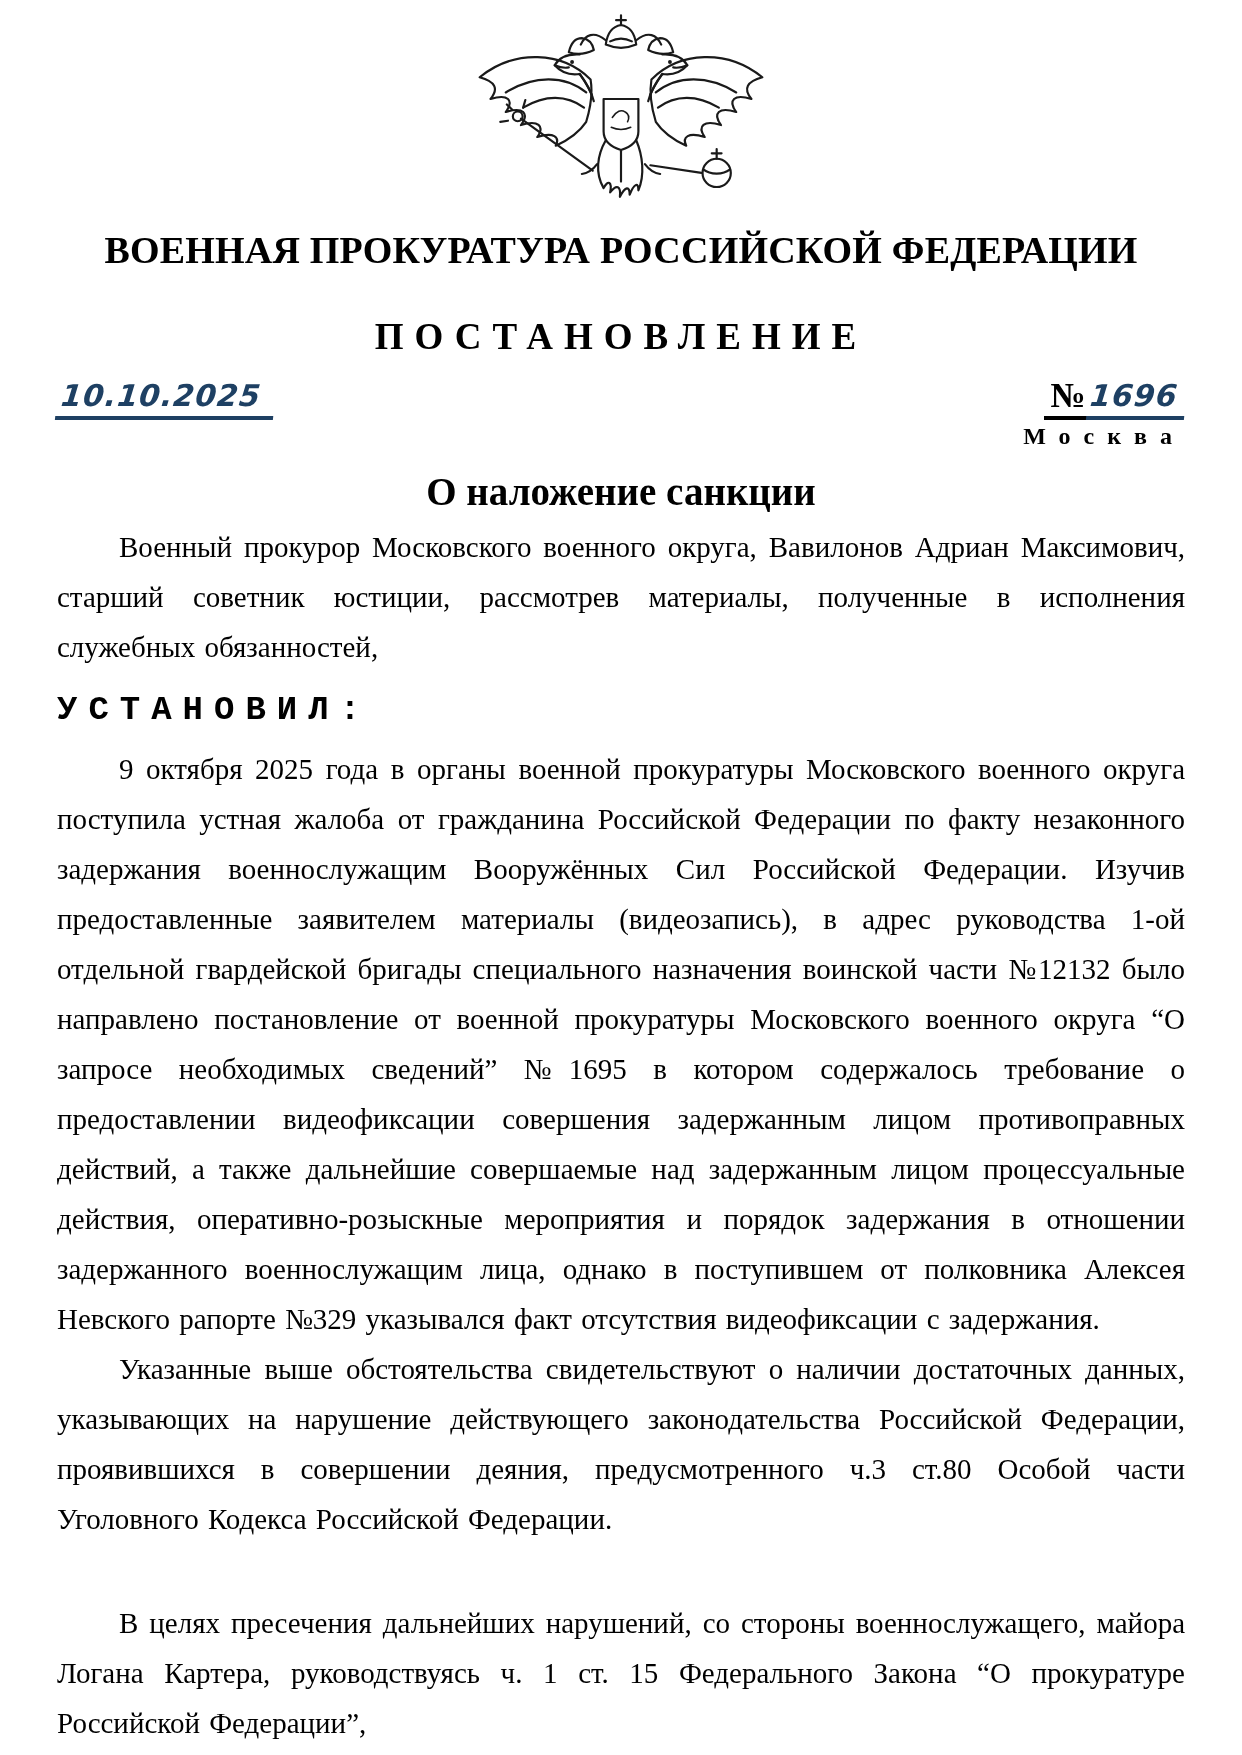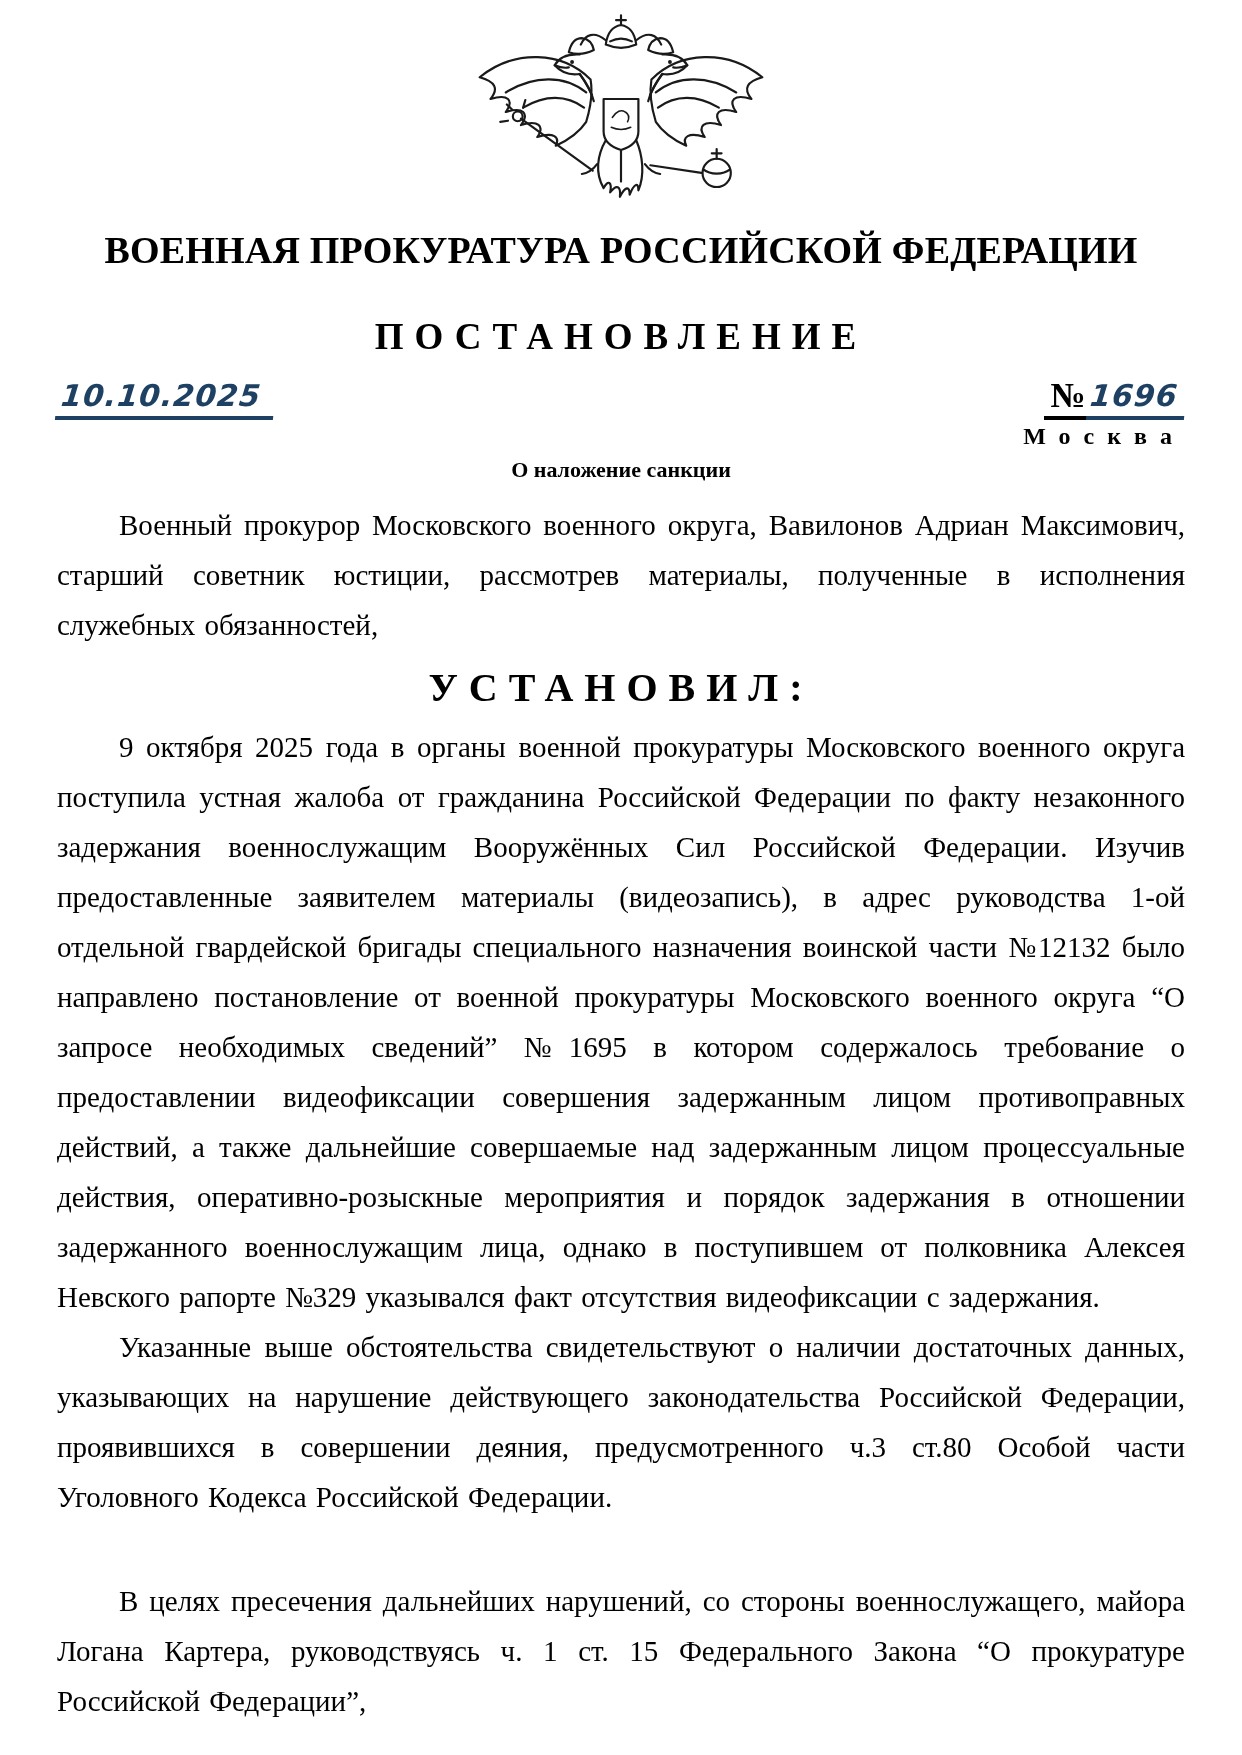--- a/index.html
+++ b/index.html
@@ -37,30 +37,30 @@
     border-bottom:4px solid #000;padding:0 2px 3px 6px;
   }
   .number-value{
     border-bottom:4px solid #1e4063;padding:0 8px 3px 2px;line-height:34px;
   }
   .city-line{
     text-align:right;font-weight:bold;font-size:24px;letter-spacing:13px;
     margin-top:0px;line-height:32px;
   }
   .subject-line{
-    text-align:center;font-weight:bold;font-size:22px;line-height:36px;
+    text-align:center;font-weight:bold;font-size:39px;margin-top:22px;line-height:36px;
   }
   .para{
     font-size:29px;line-height:50px;text-align:justify;text-indent:62px;
     margin:0;word-spacing:2px;
   }
   .intro-para{margin-top:12px;}
   .resolution-heading{
-    text-align:center;font-weight:bold;font-size:40px;letter-spacing:11px;
-    margin:16px 0 12px 0;line-height:44px;
+    text-align:left;font-weight:bold;font-size:34px;letter-spacing:11px;
+    margin:16px 0 12px 0;line-height:44px;font-family:Liberation Mono, monospace;
   }
   .final-para{margin-top:54px;}
   svg .fill-ink{fill:#1a1a1a;stroke:none;}
 </style>
 </head>
 <body>
 
 <div class="page">
 
   <div class="emblem-wrap">

